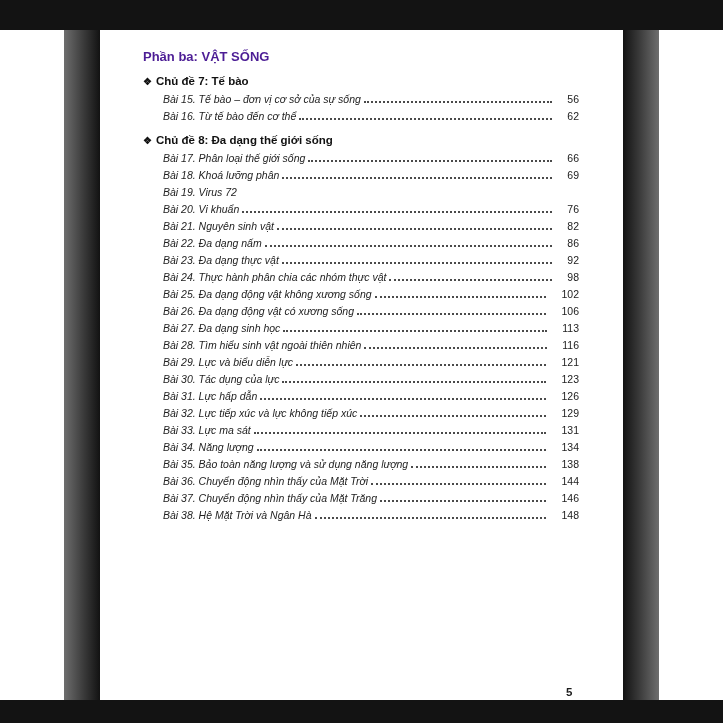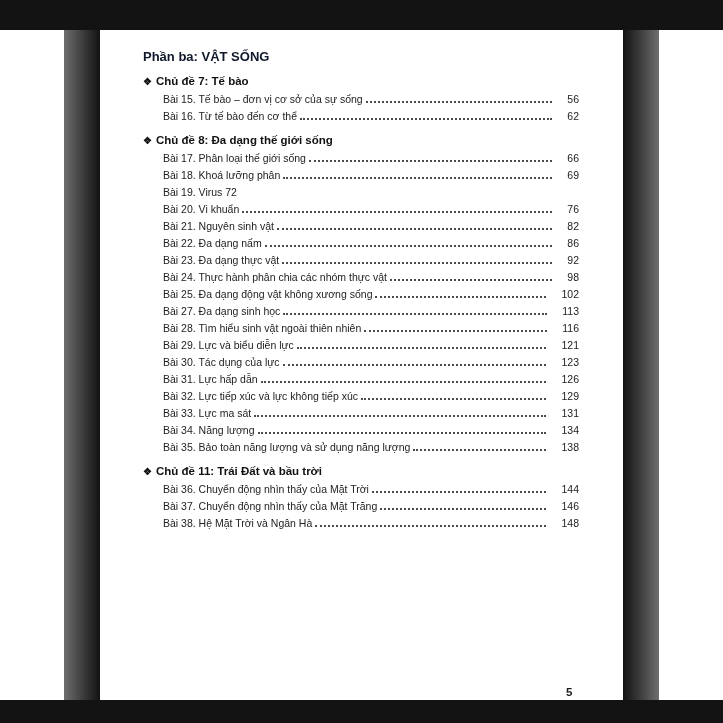--- a/index.html
+++ b/index.html
@@ -39,21 +39,21 @@
     position: absolute;
     left: 143px;
     top: 48px;
     width: 436px;
     color: #1c1c1c;
   }
 
   .part {
     font-size: 13px;
     font-weight: bold;
-    color: #0f172a;
+    color: #4c1d95;
     height: 18px;
     line-height: 18px;
     margin-top: 13px;
     margin-bottom: 5px;
     white-space: nowrap;
   }
   .part:first-child { margin-top: 0; }
 
   .topic {
     font-size: 11.5px;
@@ -72,21 +72,21 @@
 
   .entry {
     display: flex;
     align-items: baseline;
     font-size: 10.5px;
     height: 17px;
     line-height: 17px;
     padding-left: 20px;
     color: #222;
   }
-  .entry .label { white-space: nowrap; }
+  .entry .label { white-space: nowrap; font-style: italic; }
   .entry .leader {
     flex: 1;
     border-bottom: 2px dotted #4a4a4a;
     margin: 0 3px 3px 3px;
     min-width: 8px;
   }
   .entry .pg {
     white-space: nowrap;
     text-align: right;
     margin-left: 12px;
@@ -160,20 +160,25 @@
         <span class="label">Bài 24. Thực hành phân chia các nhóm thực vật</span>
         <span class="leader"></span>
         <span class="pg">98</span>
       </div>
       <div class="entry">
         <span class="label">Bài 25. Đa dạng động vật không xương sống</span>
         <span class="leader"></span>
         <span class="pg">102</span>
       </div>
       <div class="entry">
+        <span class="label">Bài 26. Đa dạng động vật có xương sống</span>
+        <span class="leader"></span>
+        <span class="pg">106</span>
+      </div>
+      <div class="entry">
         <span class="label">Bài 27. Đa dạng sinh học</span>
         <span class="leader"></span>
         <span class="pg">113</span>
       </div>
       <div class="entry">
         <span class="label">Bài 28. Tìm hiểu sinh vật ngoài thiên nhiên</span>
         <span class="leader"></span>
         <span class="pg">116</span>
       </div>
       <div class="entry">
@@ -204,21 +209,20 @@
       <div class="entry">
         <span class="label">Bài 34. Năng lượng</span>
         <span class="leader"></span>
         <span class="pg">134</span>
       </div>
       <div class="entry">
         <span class="label">Bài 35. Bảo toàn năng lượng và sử dụng năng lượng</span>
         <span class="leader"></span>
         <span class="pg">138</span>
       </div>
-      <div class="topic"><span class="bullet">❖</span><span>Chủ đề 11: Trái Đất và bầu trời</span></div>
       <div class="entry">
         <span class="label">Bài 36. Chuyển động nhìn thấy của Mặt Trời</span>
         <span class="leader"></span>
         <span class="pg">144</span>
       </div>
       <div class="entry">
         <span class="label">Bài 37. Chuyển động nhìn thấy của Mặt Trăng</span>
         <span class="leader"></span>
         <span class="pg">146</span>
       </div>

